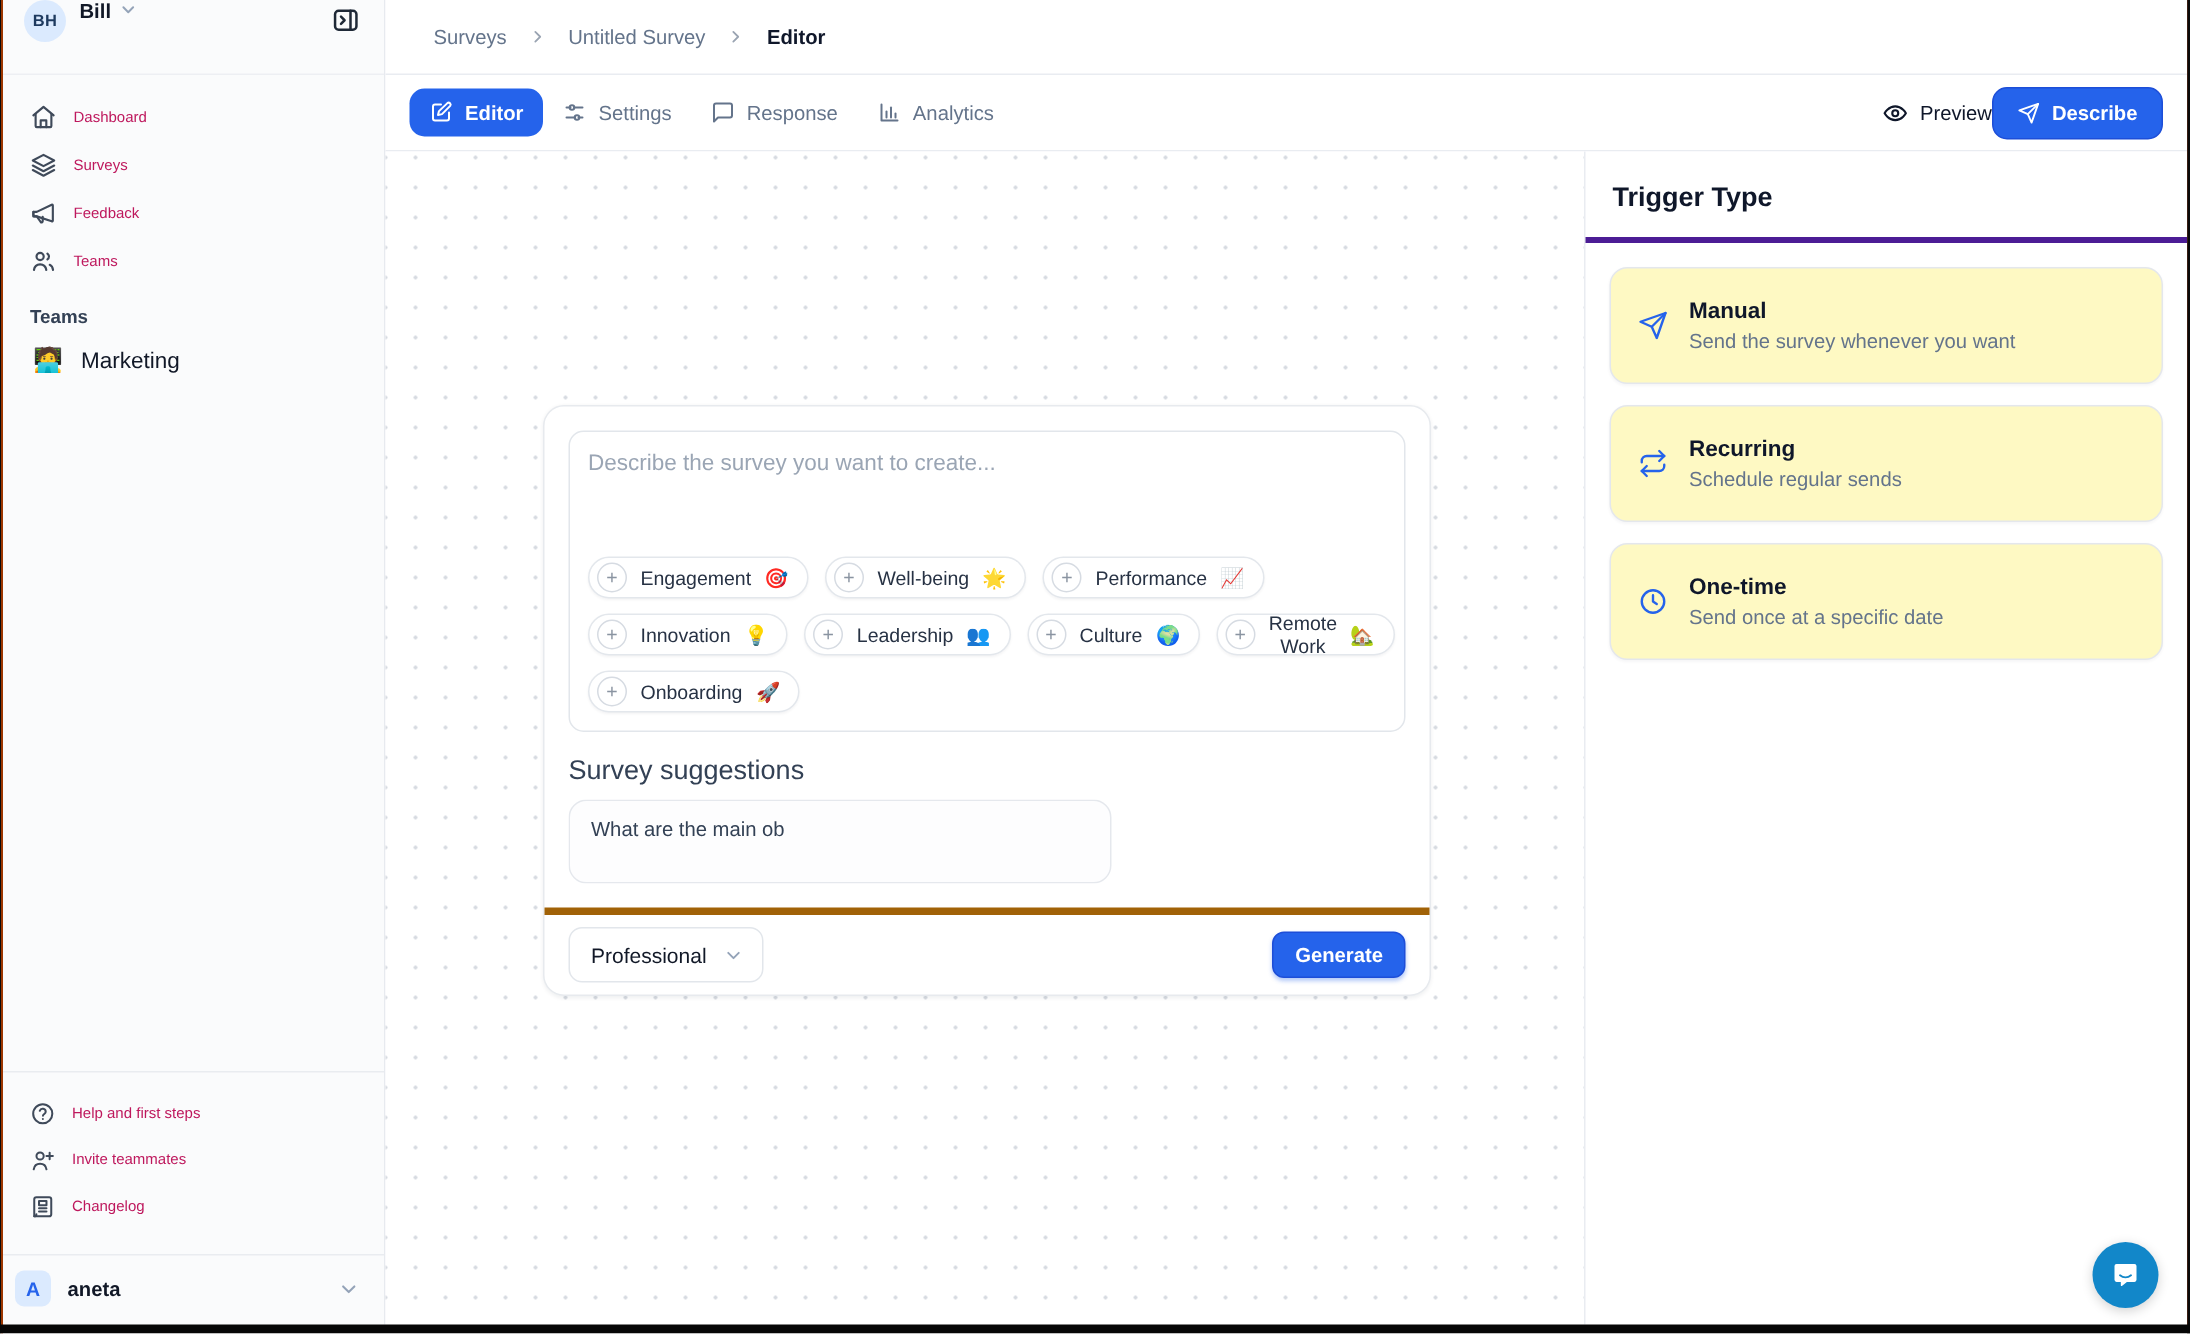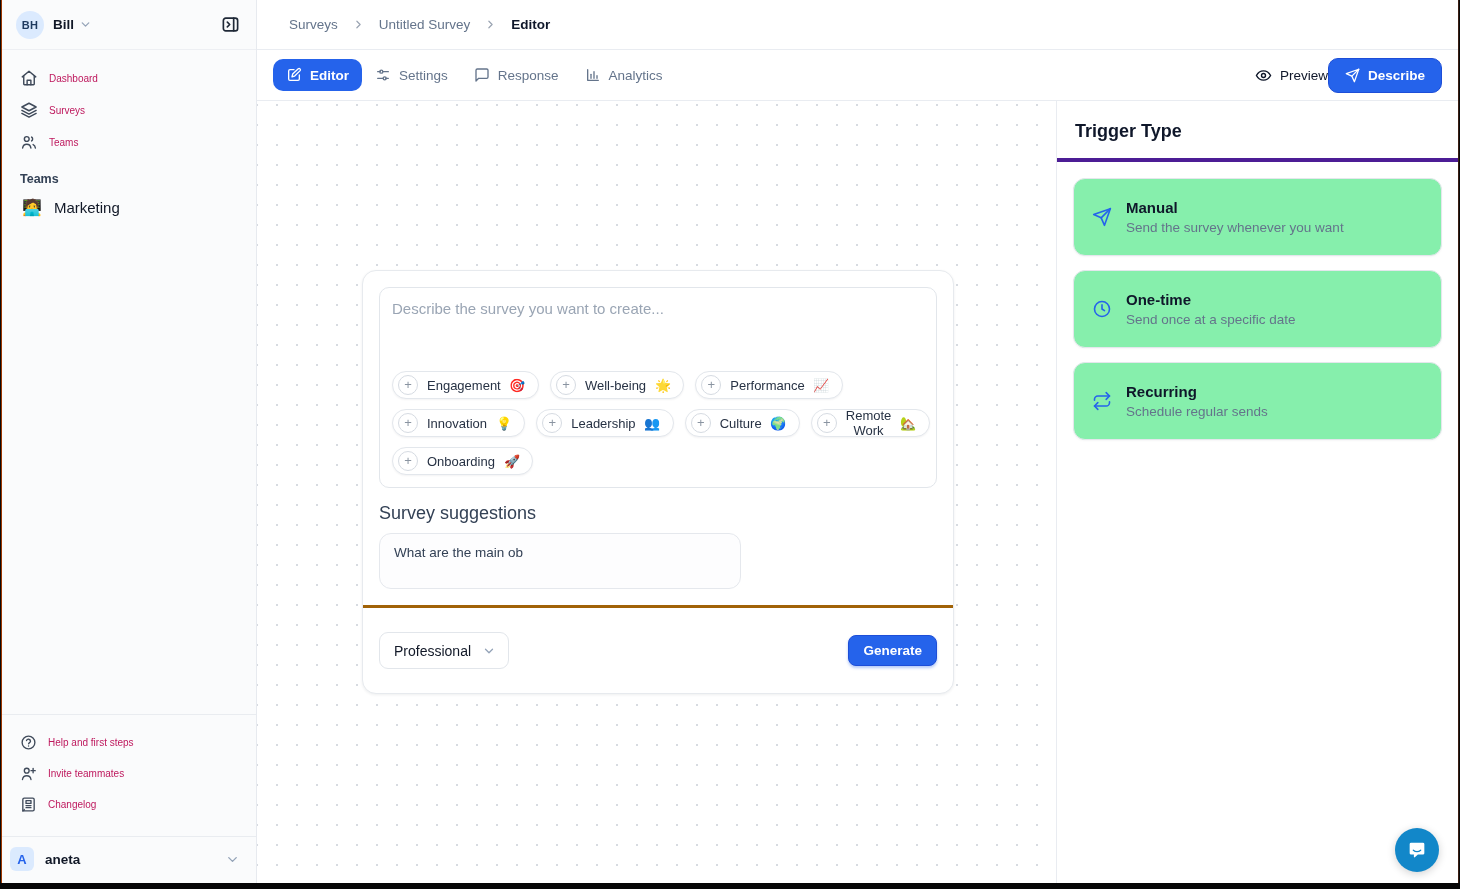--- a/index.html
+++ b/index.html
@@ -8,21 +8,21 @@
 
   
   .frame-left   { position:absolute; left:0; top:0; bottom:0; width:2px; background:linear-gradient(to right,#0a0a0a 0 1px,#9c3600 1px 2px); z-index:60; }
   .frame-right  { position:absolute; right:0; top:0; bottom:0; width:2px; background:linear-gradient(to left,#0a0a0a 0 1px,#3a1d12 1px 2px); z-index:60; }
   .frame-bottom { position:absolute; left:0; right:0; bottom:0; height:6px; background:#060606; z-index:61; }
 
   .app { position:absolute; left:2px; right:2px; top:0; bottom:6px; display:flex; }
 
   
   .sidebar { width:255px; flex:none; background:#fafbfc; border-right:1px solid #e7eaef; display:flex; flex-direction:column; }
-  .sb-header { height:50px; flex:none; display:flex; align-items:center; padding:0 12px 0 14px; border-bottom:1px solid #edeff3; }
+  .sb-header { height:50px; flex:none; display:flex; align-items:flex-start; padding:0 12px 0 14px; border-bottom:1px solid #edeff3; }
   .org-avatar { width:28px; height:28px; border-radius:50%; background:#dbeafe; color:#1e3a5f; font-size:11px; font-weight:bold; display:flex; align-items:center; justify-content:center; letter-spacing:.2px; }
   .org-name { font-size:13.5px; font-weight:bold; margin-left:9px; color:#111827; }
   .org-chevron { margin-left:5px; color:#94a3b8; display:flex; }
   .collapse-btn { margin-left:auto; background:none; border:none; color:#1f2937; cursor:pointer; display:flex; padding:4px; border-radius:6px; }
 
   .sb-nav { padding:12px 10px 0 10px; }
   .sb-item { display:flex; align-items:center; gap:11px; padding:7px 8px; border-radius:8px; font-size:10px; color:#be185d; cursor:pointer; }
   .sb-item .nicon { width:18px; height:18px; flex:none; color:#3f4a5a; display:flex; }
   .sb-section { font-size:12.5px; font-weight:bold; color:#334155; padding:14px 8px 6px 8px; }
   .sb-team { display:flex; align-items:center; gap:12px; padding:6px 8px 6px 10px; font-size:15px; color:#111827; cursor:pointer; border-radius:8px; }
@@ -65,32 +65,32 @@
   .chip-rows { display:flex; flex-direction:column; gap:10px; }
   .chip-row { display:flex; gap:11px; }
   .chip { display:flex; align-items:center; gap:9px; height:28px; padding:0 12px 0 5px; background:#fff; border:1px solid #e3e7ec; border-radius:14px; box-shadow:0 1px 2px rgba(16,24,40,.05); cursor:pointer; }
   .chip-plus { width:20px; height:20px; border-radius:50%; border:1px solid #d6dbe2; color:#8a94a1; font-size:13px; line-height:18px; text-align:center; flex:none; background:#fff; }
   .chip-label { font-size:13px; color:#273244; }
   .chip-emoji { font-size:13px; }
 
   .sugg-title { font-size:18px; color:#334155; margin-top:15px; }
   .sugg-row { margin-top:9px; display:flex; gap:16px; overflow:hidden; }
   .sugg-card { flex:none; width:362px; height:56px; border:1px solid #e5e8ed; border-radius:12px; background:#fdfdfe; padding:11px 14px; font-size:13.5px; color:#334155; cursor:pointer; white-space:nowrap; overflow:hidden; }
-  .gen-footer { border-top:3px solid #a16207; padding:24px 16px; display:flex; align-items:center; justify-content:space-between; }
+  .gen-footer { border-top:5px solid #a16207; padding:8px 16px; display:flex; align-items:center; justify-content:space-between; }
   .tone-select { display:flex; align-items:center; justify-content:space-between; width:130px; height:37px; border:1px solid #e2e6eb; border-radius:9px; background:#fff; padding:0 12px 0 14px; font-size:14px; color:#111827; cursor:pointer; font-family:inherit; }
   .tone-select .schev { color:#94a3b8; display:flex; }
   .generate-btn { height:31px; padding:0 14px; background:#2563eb; color:#fff; font-size:13.5px; font-weight:bold; border:1px solid #1d4ed8; border-radius:8px; box-shadow:0 2px 3px rgba(37,99,235,.35); cursor:pointer; font-family:inherit; }
 
   
   .rpanel { width:402px; flex:none; background:#fff; border-left:1px solid #e9ecf1; display:flex; flex-direction:column; }
   .rp-head { padding:20px 18px 16px 18px; border-bottom:4px solid #4c1d95; }
   .rp-title { font-size:18px; font-weight:bold; color:#0f172a; }
   .rp-sub { font-size:13.5px; color:#64748b; margin-top:7px; }
   .rp-list { padding:16px; display:flex; flex-direction:column; gap:14px; }
-  .trig-card { border:1px solid #e4e7ec; border-radius:12px; background:#86efac; height:78px; display:flex; align-items:center; padding:0 18px; gap:14px; cursor:pointer; box-shadow:0 1px 2px rgba(16,24,40,.04); }
+  .trig-card { border:1px solid #e4e7ec; border-radius:12px; background:#fef9c3; height:78px; display:flex; align-items:center; padding:0 18px; gap:14px; cursor:pointer; box-shadow:0 1px 2px rgba(16,24,40,.04); }
   .trig-icon { width:20px; height:20px; color:#2563eb; flex:none; display:flex; }
   .trig-title { font-size:15px; font-weight:bold; color:#0f172a; }
   .trig-desc { font-size:13.5px; color:#64748b; margin-top:4px; }
 
   
   .chat-launcher { position:absolute; right:21px; bottom:17px; width:44px; height:44px; border-radius:50%; background:#1287c9; border:none; display:flex; align-items:center; justify-content:center; cursor:pointer; box-shadow:0 2px 8px rgba(0,0,0,.18); z-index:55; }
 
   svg { display:block; }
 </style>
 </head>
@@ -129,20 +129,29 @@
       </div>
       <div class="sb-item">
         <span class="nicon">
           <svg width="18" height="18" viewBox="0 0 24 24" fill="none" stroke="currentColor" stroke-width="1.9" stroke-linecap="round" stroke-linejoin="round">
               <path d="M12 3 2.5 8 12 13l9.5-5L12 3z"></path>
               <path d="M2.5 12.5 12 17.5l9.5-5"></path>
               <path d="M2.5 16.5 12 21.5l9.5-5"></path>
             </svg>
         </span>
         <span>Surveys</span>
+      </div>
+      <div class="sb-item">
+        <span class="nicon">
+          <svg width="18" height="18" viewBox="0 0 24 24" fill="none" stroke="currentColor" stroke-width="1.9" stroke-linecap="round" stroke-linejoin="round">
+              <path d="M3 11v3a1 1 0 0 0 1 1h2l3.5 5a1 1 0 0 0 1.8-.6V15.5"></path>
+              <path d="M6 11 19.3 4.6a.7.7 0 0 1 1 .63v13.5a.7.7 0 0 1-1 .64L6 15H3v-4h3z"></path>
+            </svg>
+        </span>
+        <span>Feedback</span>
       </div>
       <div class="sb-item">
         <span class="nicon">
           <svg width="18" height="18" viewBox="0 0 24 24" fill="none" stroke="currentColor" stroke-width="1.9" stroke-linecap="round" stroke-linejoin="round">
               <circle cx="9" cy="8" r="3.2"></circle>
               <path d="M3.5 20c.5-3.2 2.7-5 5.5-5s5 1.8 5.5 5"></path>
               <path d="M15.5 5.4a3.2 3.2 0 0 1 0 5.2"></path>
               <path d="M17.5 15.4c1.6.7 2.7 2.2 3 4.6"></path>
             </svg>
         </span>
@@ -378,41 +387,41 @@
                 </svg>
             </span>
             <span>
               <div class="trig-title">Manual</div>
               <div class="trig-desc">Send the survey whenever you want</div>
             </span>
           </div>
           <div class="trig-card">
             <span class="trig-icon">
               <svg width="20" height="20" viewBox="0 0 24 24" fill="none" stroke="currentColor" stroke-width="1.9" stroke-linecap="round" stroke-linejoin="round">
-                  <circle cx="12" cy="12" r="9"></circle>
-                  <path d="M12 7v5l3 2"></path>
-                </svg>
-            </span>
-            <span>
-              <div class="trig-title">One-time</div>
-              <div class="trig-desc">Send once at a specific date</div>
-            </span>
-          </div>
-          <div class="trig-card">
-            <span class="trig-icon">
-              <svg width="20" height="20" viewBox="0 0 24 24" fill="none" stroke="currentColor" stroke-width="1.9" stroke-linecap="round" stroke-linejoin="round">
                   <path d="m17 2 4 4-4 4"></path>
                   <path d="M3 11v-1a4 4 0 0 1 4-4h14"></path>
                   <path d="m7 22-4-4 4-4"></path>
                   <path d="M21 13v1a4 4 0 0 1-4 4H3"></path>
                 </svg>
             </span>
             <span>
               <div class="trig-title">Recurring</div>
               <div class="trig-desc">Schedule regular sends</div>
+            </span>
+          </div>
+          <div class="trig-card">
+            <span class="trig-icon">
+              <svg width="20" height="20" viewBox="0 0 24 24" fill="none" stroke="currentColor" stroke-width="1.9" stroke-linecap="round" stroke-linejoin="round">
+                  <circle cx="12" cy="12" r="9"></circle>
+                  <path d="M12 7v5l3 2"></path>
+                </svg>
+            </span>
+            <span>
+              <div class="trig-title">One-time</div>
+              <div class="trig-desc">Send once at a specific date</div>
             </span>
           </div>
         </div>
       </aside>
     </div>
   </div>
 </div>
 
 <button class="chat-launcher">
   <span>

